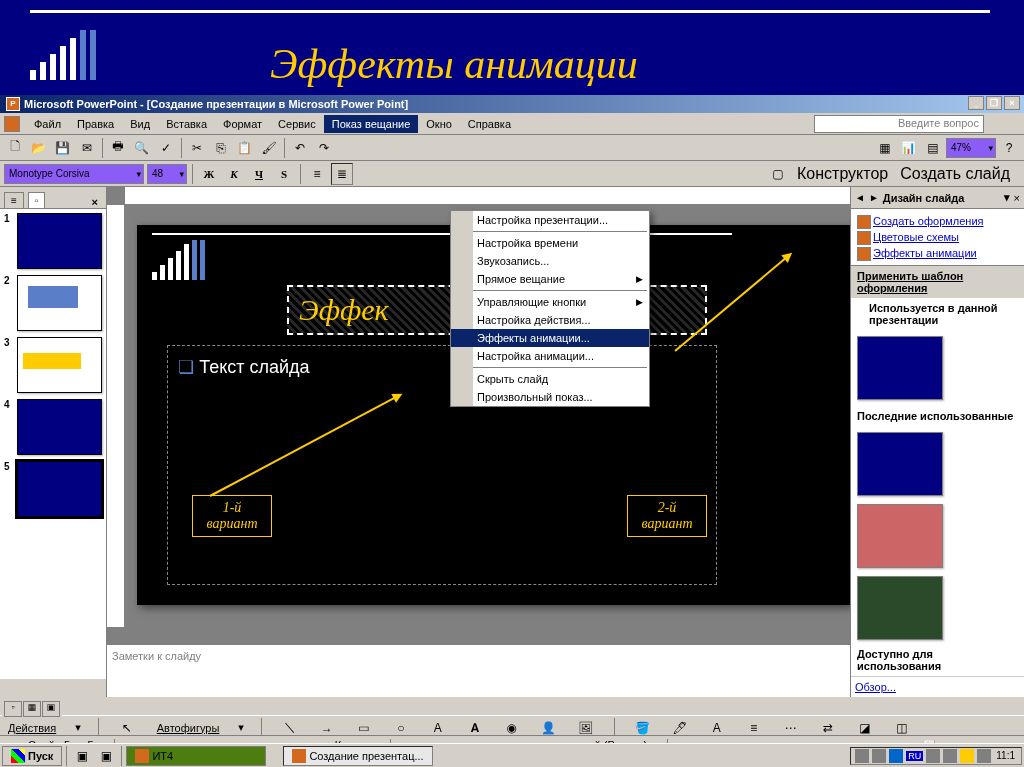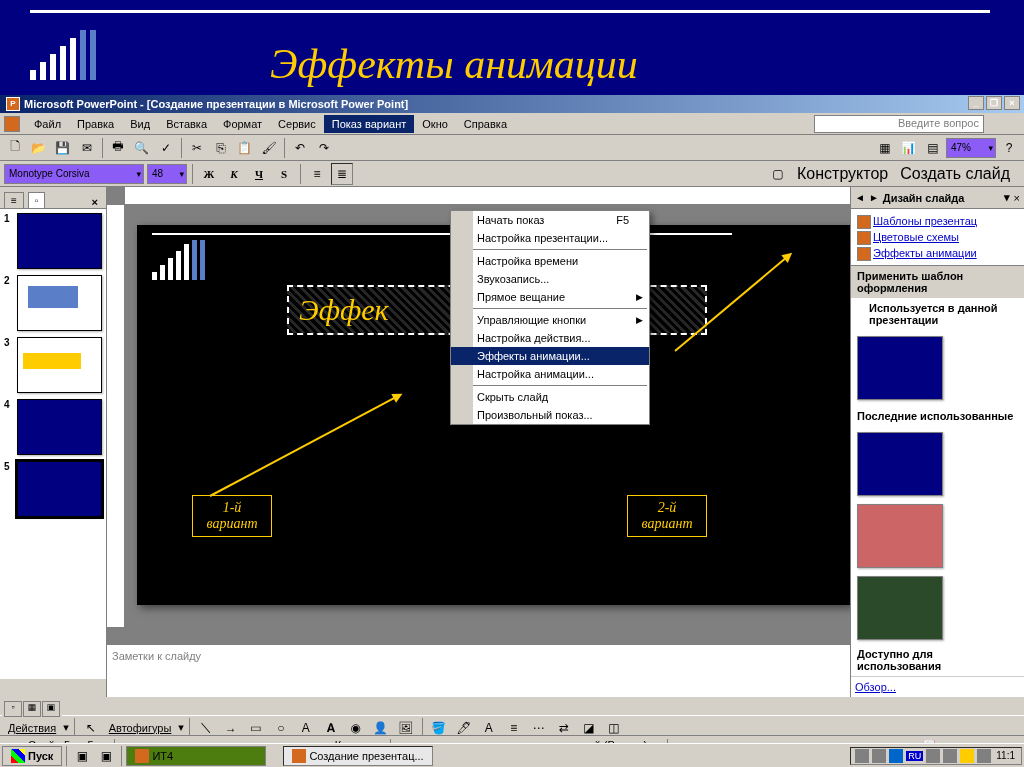--- a/index.html
+++ b/index.html
@@ -63,40 +63,40 @@
 .callout { position: absolute; border: 1px solid #ffcc00; color: #ffcc00; font-style: italic; font-size: 14px; padding: 4px 8px; text-align: center; font-family: 'Times New Roman',serif; }
 .callout1 { top: 270px; left: 55px; width: 80px; }
 .callout2 { top: 270px; left: 490px; width: 80px; }
 .notes-area { height: 55px; background: #fff; border-top: 3px solid #808080; padding: 5px; color: #808080; font-size: 11px; margin-left: 0; }
 .task-pane { width: 220px; background: #d4d0c8; border-left: 1px solid #808080; display: flex; flex-direction: column; }
 .tp-header { height: 22px; background: #d4d0c8; border-bottom: 1px solid #808080; display: flex; align-items: center; padding: 0 4px; font-weight: bold; font-size: 11px; }
 .tp-header .navs { margin-right: 4px; font-size: 10px; }
 .tp-links { padding: 4px; background: #fff; border-bottom: 1px solid #808080; }
 .tp-link { color: #0000cc; text-decoration: underline; font-size: 11px; padding: 2px 0 2px 18px; cursor: pointer; position: relative; }
 .tp-link::before { content: ''; position: absolute; left: 2px; top: 2px; width: 12px; height: 12px; background: #d2691e; border: 1px solid #808080; }
-.tp-section-title { font-weight: bold; font-size: 11px; padding: 4px 6px; background: #d4d0c8; }
+.tp-section-title { font-weight: bold; font-size: 11px; padding: 4px 6px; background: #d4d0c8; text-decoration: underline; }
 .tp-templates { padding: 6px; display: flex; flex-wrap: wrap; gap: 8px; background: #fff; overflow-y: auto; flex: 1; }
 .tp-tmpl { width: 86px; height: 64px; border: 1px solid #808080; background: #000080; box-shadow: 1px 1px 2px rgba(0,0,0,0.3); }
 .tp-tmpl.lg { width: 86px; height: 64px; }
 .tp-browse { padding: 4px; font-size: 11px; color: #0000cc; text-decoration: underline; background: #fff; border-top: 1px solid #ccc; }
 .dropdown-menu { position: absolute; top: 115px; left: 450px; width: 200px; background: #fff; border: 1px solid #808080; box-shadow: 3px 3px 6px rgba(0,0,0,0.4); z-index: 100; }
 .dm-item { padding: 3px 20px 3px 26px; font-size: 11px; position: relative; display: flex; align-items: center; }
 .dm-item.hi { background: #0a246a; color: #fff; }
 .dm-item .shortcut { margin-left: auto; }
 .dm-item .arrow { position: absolute; right: 6px; font-size: 9px; }
 .dm-sep { height: 1px; background: #808080; margin: 2px 2px; }
 .dm-iconcol { position: absolute; left: 0; top: 0; bottom: 0; width: 22px; background: #d4d0c8; }
 .arrow-line { position: absolute; background: #ffcc00; z-index: 50; }
 .arrow1 { top: 400px; left: 210px; width: 210px; height: 2px; transform: rotate(-28deg); transform-origin: left center; }
 .arrow1::after { content: ''; position: absolute; right: -8px; top: -4px; border-left: 10px solid #ffcc00; border-top: 5px solid transparent; border-bottom: 5px solid transparent; }
 .arrow2 { top: 255px; left: 675px; width: 145px; height: 2px; transform: rotate(-40deg); transform-origin: left center; }
 .arrow2::after { content: ''; position: absolute; right: -8px; top: -4px; border-left: 10px solid #ffcc00; border-top: 5px solid transparent; border-bottom: 5px solid transparent; }
 .view-btns { position: absolute; bottom: 48px; left: 2px; display: flex; gap: 1px; background: #d4d0c8; padding: 2px; z-index: 20; }
 .view-btns div { width: 18px; height: 16px; border: 1px solid #808080; background: #d4d0c8; font-size: 9px; text-align: center; }
-.draw-toolbar { position: absolute; bottom: 28px; left: 0; width: 1024px; height: 24px; background: #d4d0c8; border-top: 1px solid #fff; display: flex; align-items: center; padding: 0 4px; gap: 3px; font-size: 11px; }
+.draw-toolbar { position: absolute; bottom: 28px; left: 0; width: 1024px; height: 24px; background: #d4d0c8; border-top: 1px solid #fff; display: flex; align-items: center; padding: 0 4px; gap: 15px; font-size: 11px; }
 .status-bar { position: absolute; bottom: 14px; left: 0; width: 1024px; height: 18px; background: #d4d0c8; border-top: 1px solid #808080; display: flex; align-items: center; font-size: 11px; padding: 0 8px; }
 .status-bar .cell { padding: 0 20px; border-right: 1px solid #808080; }
 .sys-taskbar { position: absolute; bottom: 0; left: 0; width: 1024px; height: 24px; background: #d4d0c8; border-top: 1px solid #fff; display: flex; align-items: center; padding: 0 2px; gap: 2px; font-size: 11px; }
 .start-btn { padding: 2px 8px; border: 1px solid #808080; background: #d4d0c8; font-weight: bold; display: flex; align-items: center; gap: 3px; }
 .start-btn .flag { width: 14px; height: 14px; background: linear-gradient(45deg,#f00 25%,#0f0 25% 50%,#00f 50% 75%,#ff0 75%); }
 .task-btn { padding: 2px 8px; border: 1px solid #808080; background: #4d7c0f; min-width: 140px; max-width: 180px; white-space: nowrap; overflow: hidden; text-overflow: ellipsis; display: flex; align-items: center; gap: 3px; }
 .task-btn.active { border: 1px inset #808080; background: #e8e8e8; margin-left: 15px; }
 .task-btn .ticon { width: 14px; height: 14px; background: #d2691e; flex-shrink: 0; }
 .tray { margin-left: auto; display: flex; align-items: center; gap: 3px; border: 1px inset #808080; padding: 1px 4px; }
 .tray .ticon { width: 14px; height: 14px; background: #808080; }
@@ -133,21 +133,21 @@
   </div>
 
   <div class="menubar">
     <div class="sysicon"></div>
     <span class="mitem">Файл</span>
     <span class="mitem">Правка</span>
     <span class="mitem">Вид</span>
     <span class="mitem">Вставка</span>
     <span class="mitem">Формат</span>
     <span class="mitem">Сервис</span>
-    <span class="mitem open">Показ вариант</span>
+    <span class="mitem open">Показ вещание</span>
     <span class="mitem">Окно</span>
     <span class="mitem">Справка</span>
     <div class="question-box">Введите вопрос</div>
   </div>
 
   <div class="toolbar">
     <div class="tb-btn">🗋</div>
     <div class="tb-btn">📂</div>
     <div class="tb-btn">💾</div>
     <div class="tb-btn">✉</div>
@@ -235,20 +235,23 @@
               <span></span>
               <span></span>
               <span></span>
               <span></span>
               <span></span>
               <span></span>
             </div>
           <div class="slide-title-box">
             <span class="slide-title-text">Эффек</span>
           </div>
+          <div class="slide-body-box">
+            <div class="slide-body-text">Текст слайда</div>
+          </div>
           <div class="callout callout1">
             <div>1-й</div>
             <div>вариант</div>
           </div>
           <div class="callout callout2">
             <div>2-й</div>
             <div>вариант</div>
           </div>
         </div>
       </div>
@@ -257,21 +260,21 @@
 
     <div class="task-pane">
       <div class="tp-header">
         <span class="navs">◄</span>
         <span class="navs">►</span>
         <span>Дизайн слайда</span>
         <span style="margin-left:auto">▾</span>
         <span style="margin-left:4px;font-weight:normal">×</span>
       </div>
       <div class="tp-links">
-        <div class="tp-link">Шаблоны презентац</div>
+        <div class="tp-link">Создать оформления</div>
         <div class="tp-link">Цветовые схемы</div>
         <div class="tp-link">Эффекты анимации</div>
       </div>
       <div class="tp-section-title">Применить шаблон оформления</div>
       <div style="background:#fff;padding:4px 18px;font-weight:bold;font-size:11px">Используется в данной презентации</div>
       <div style="background:#fff;padding:6px">
           <div class="tp-tmpl lg"></div>
         </div>
       <div style="background:#fff;padding:4px 6px;font-weight:bold;font-size:11px">Последние использованные</div>
       <div class="tp-templates">
@@ -281,24 +284,20 @@
         <div class="tp-tmpl" style="background:#cc7733"></div>
       </div>
       <div style="background:#fff;padding:4px 6px;font-weight:bold;font-size:11px">Доступно для использования</div>
       <div class="tp-browse">Обзор...</div>
     </div>
   </div>
 
   <div class="dropdown-menu">
     <div class="dm-iconcol"></div>
     <div id="dm-container">
-        <div class="dm-item">
-          <span>Начать показ</span>
-          <span class="shortcut">F5</span>
-        </div>
         <div class="dm-item">
           <span>Настройка презентации...</span>
         </div>
         <div class="dm-sep"></div>
         <div class="dm-item">
           <span>Настройка времени</span>
         </div>
         <div class="dm-item">
           <span>Звукозапись...</span>
         </div>

